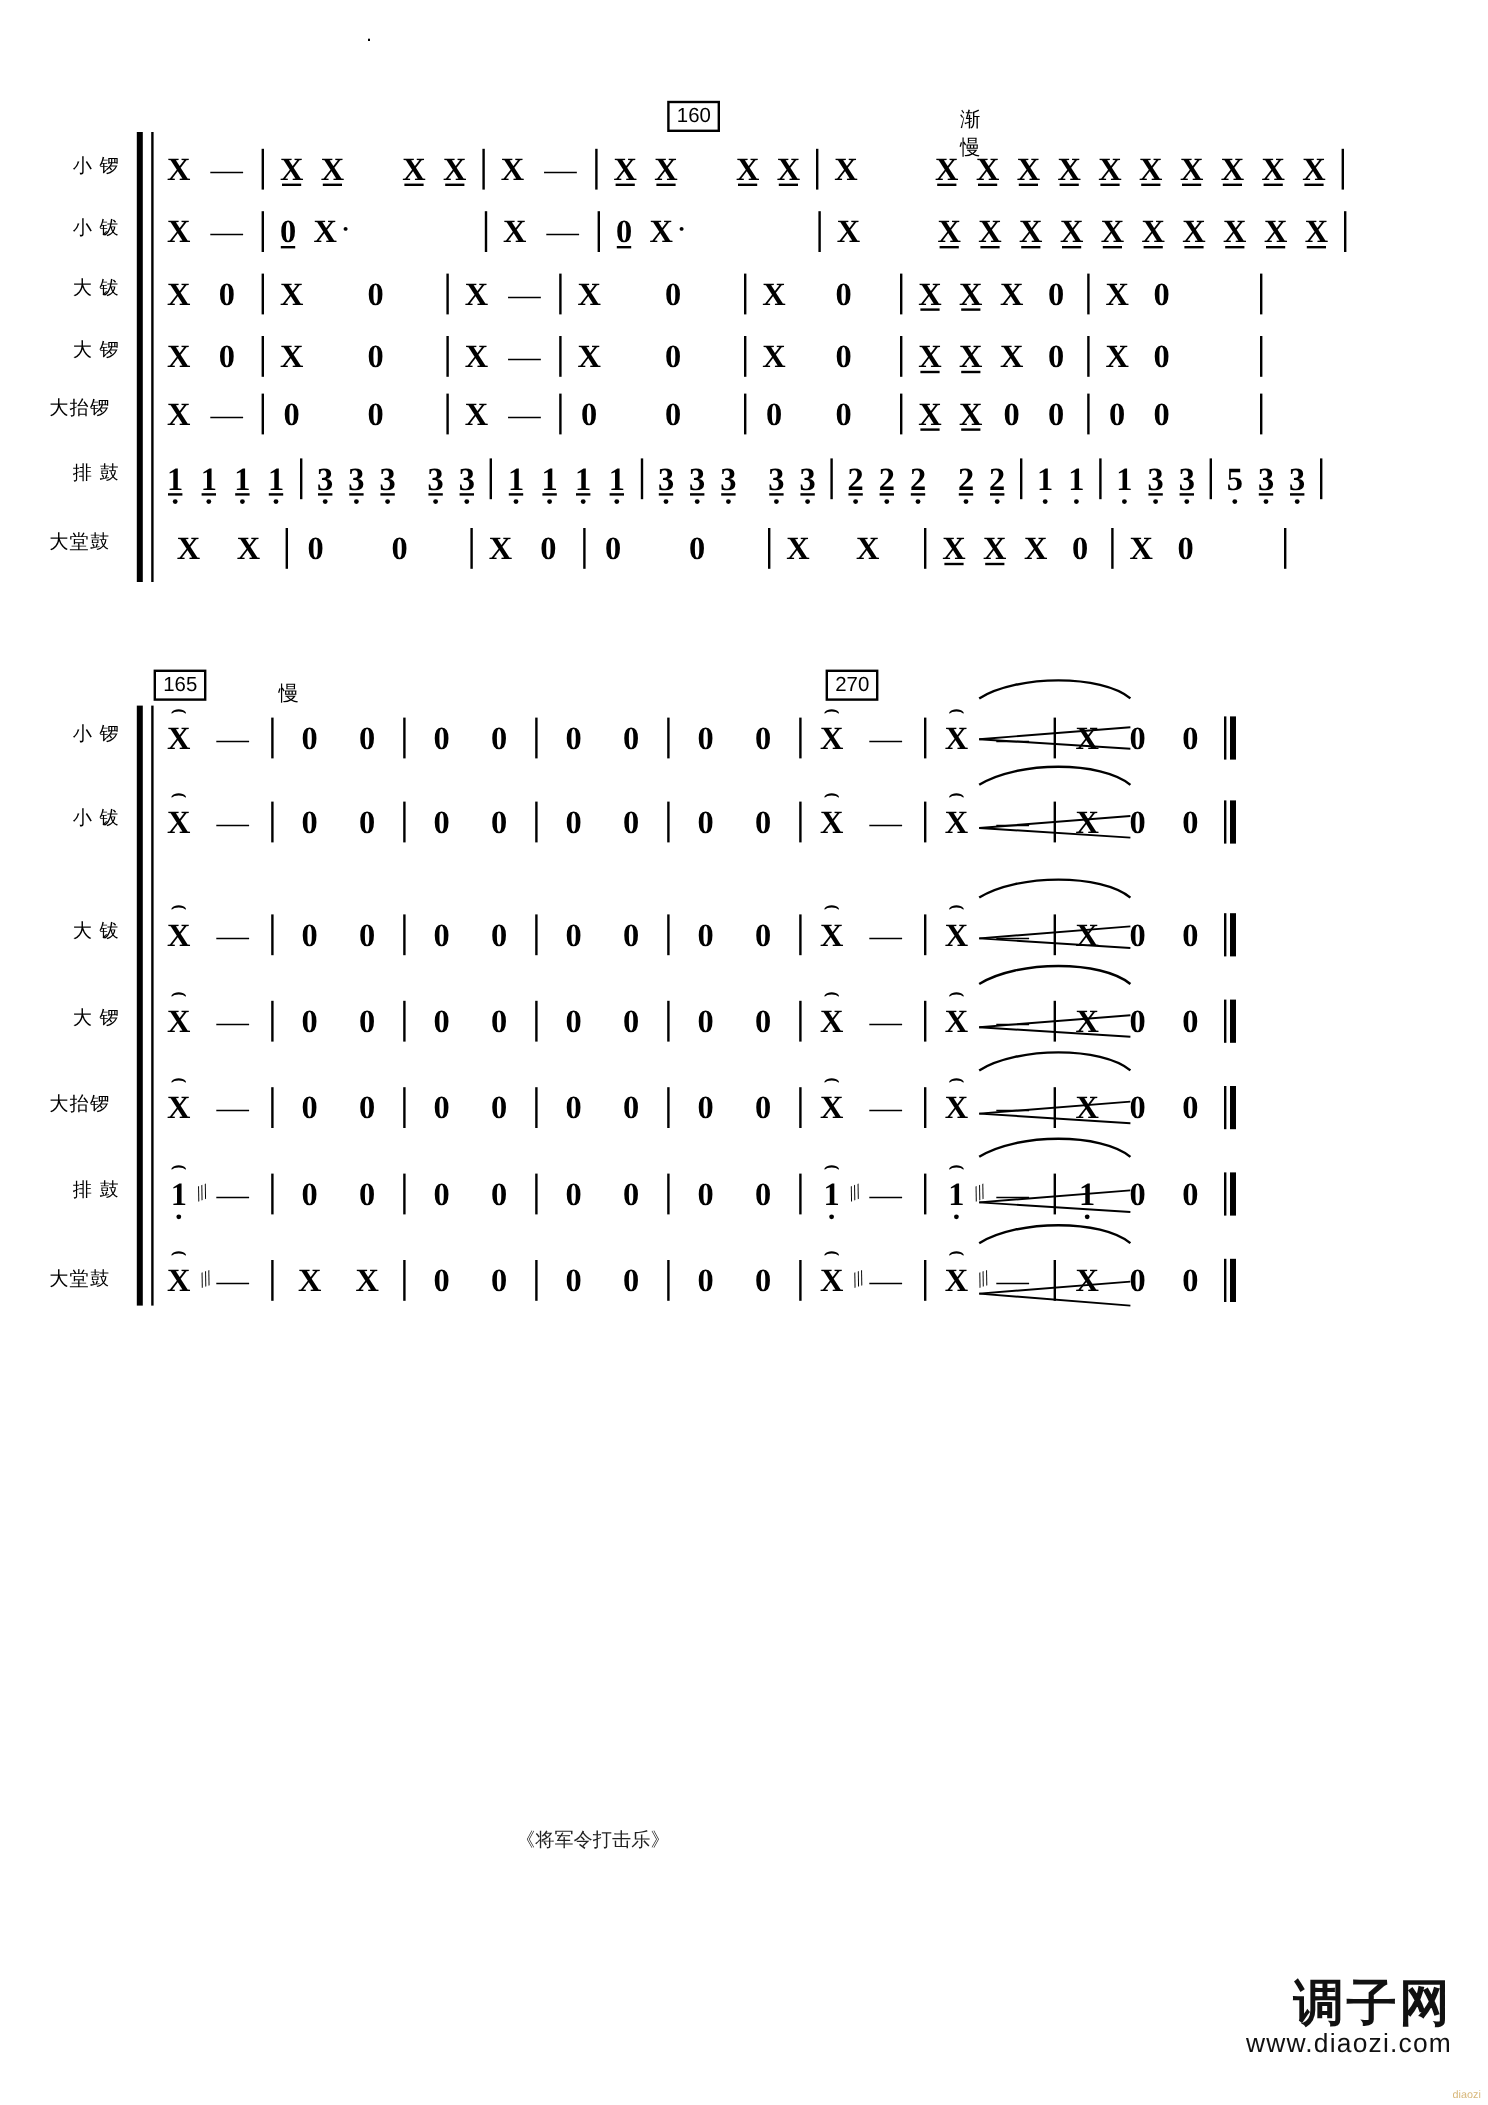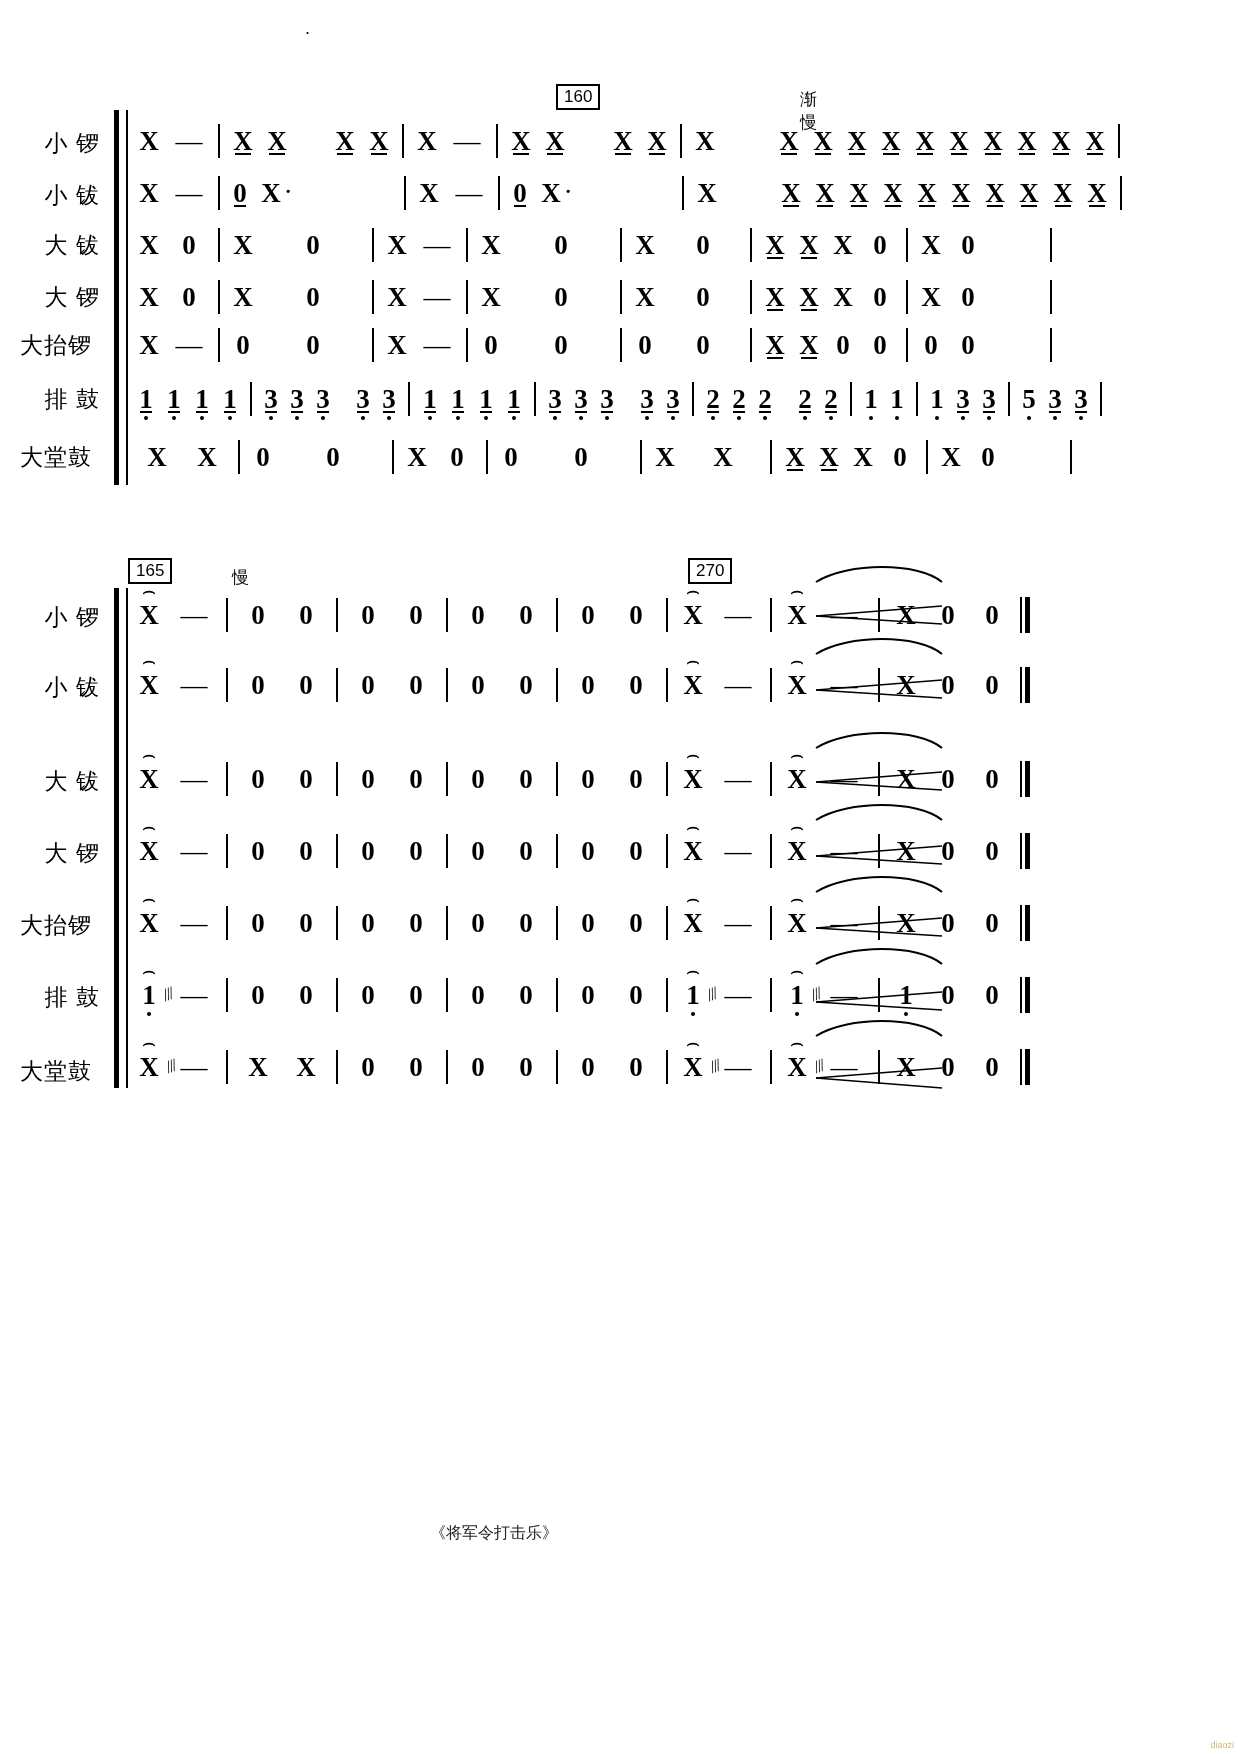--- a/index.html
+++ b/index.html
@@ -24,21 +24,21 @@
   .bracket:after{
     content:"";
     position:absolute;
     left:7px;top:0;bottom:0;
     border-left:2px solid #000;
   }
   .inst-label{
     position:absolute;
     width:80px;
     text-align:right;
-    font-size:23px;
+    font-size:16px;
     letter-spacing:1px;
     font-family:"Liberation Sans", sans-serif;
     color:#000;
   }
   .cells{
     position:absolute;
     display:flex;
     align-items:center;
     height:46px;
   }
@@ -1147,15 +1147,19 @@
     </svg>
     <svg class="deco" style="left:808px;top:1014px;width:140px;height:90px;">
       <path d="M8,22 C40,2 110,2 134,22" fill="none" stroke="#000" stroke-width="2"></path>
       <path d="M8,64 L134,54" fill="none" stroke="#000" stroke-width="1.6"></path>
       <path d="M8,64 L134,74" fill="none" stroke="#000" stroke-width="1.6"></path>
     </svg>
   </div>
 
   <div class="footer-title" style="left:430px;top:1523px;">《将军令打击乐》</div>
 
+  <div class="wm" style="right:30px;bottom:40px;">
+    <div class="big">调子网</div>
+    <div class="small">www.diaozi.com</div>
+  </div>
   <div class="corner">diaozi</div>
 
 </div>
 
 </body></html>

